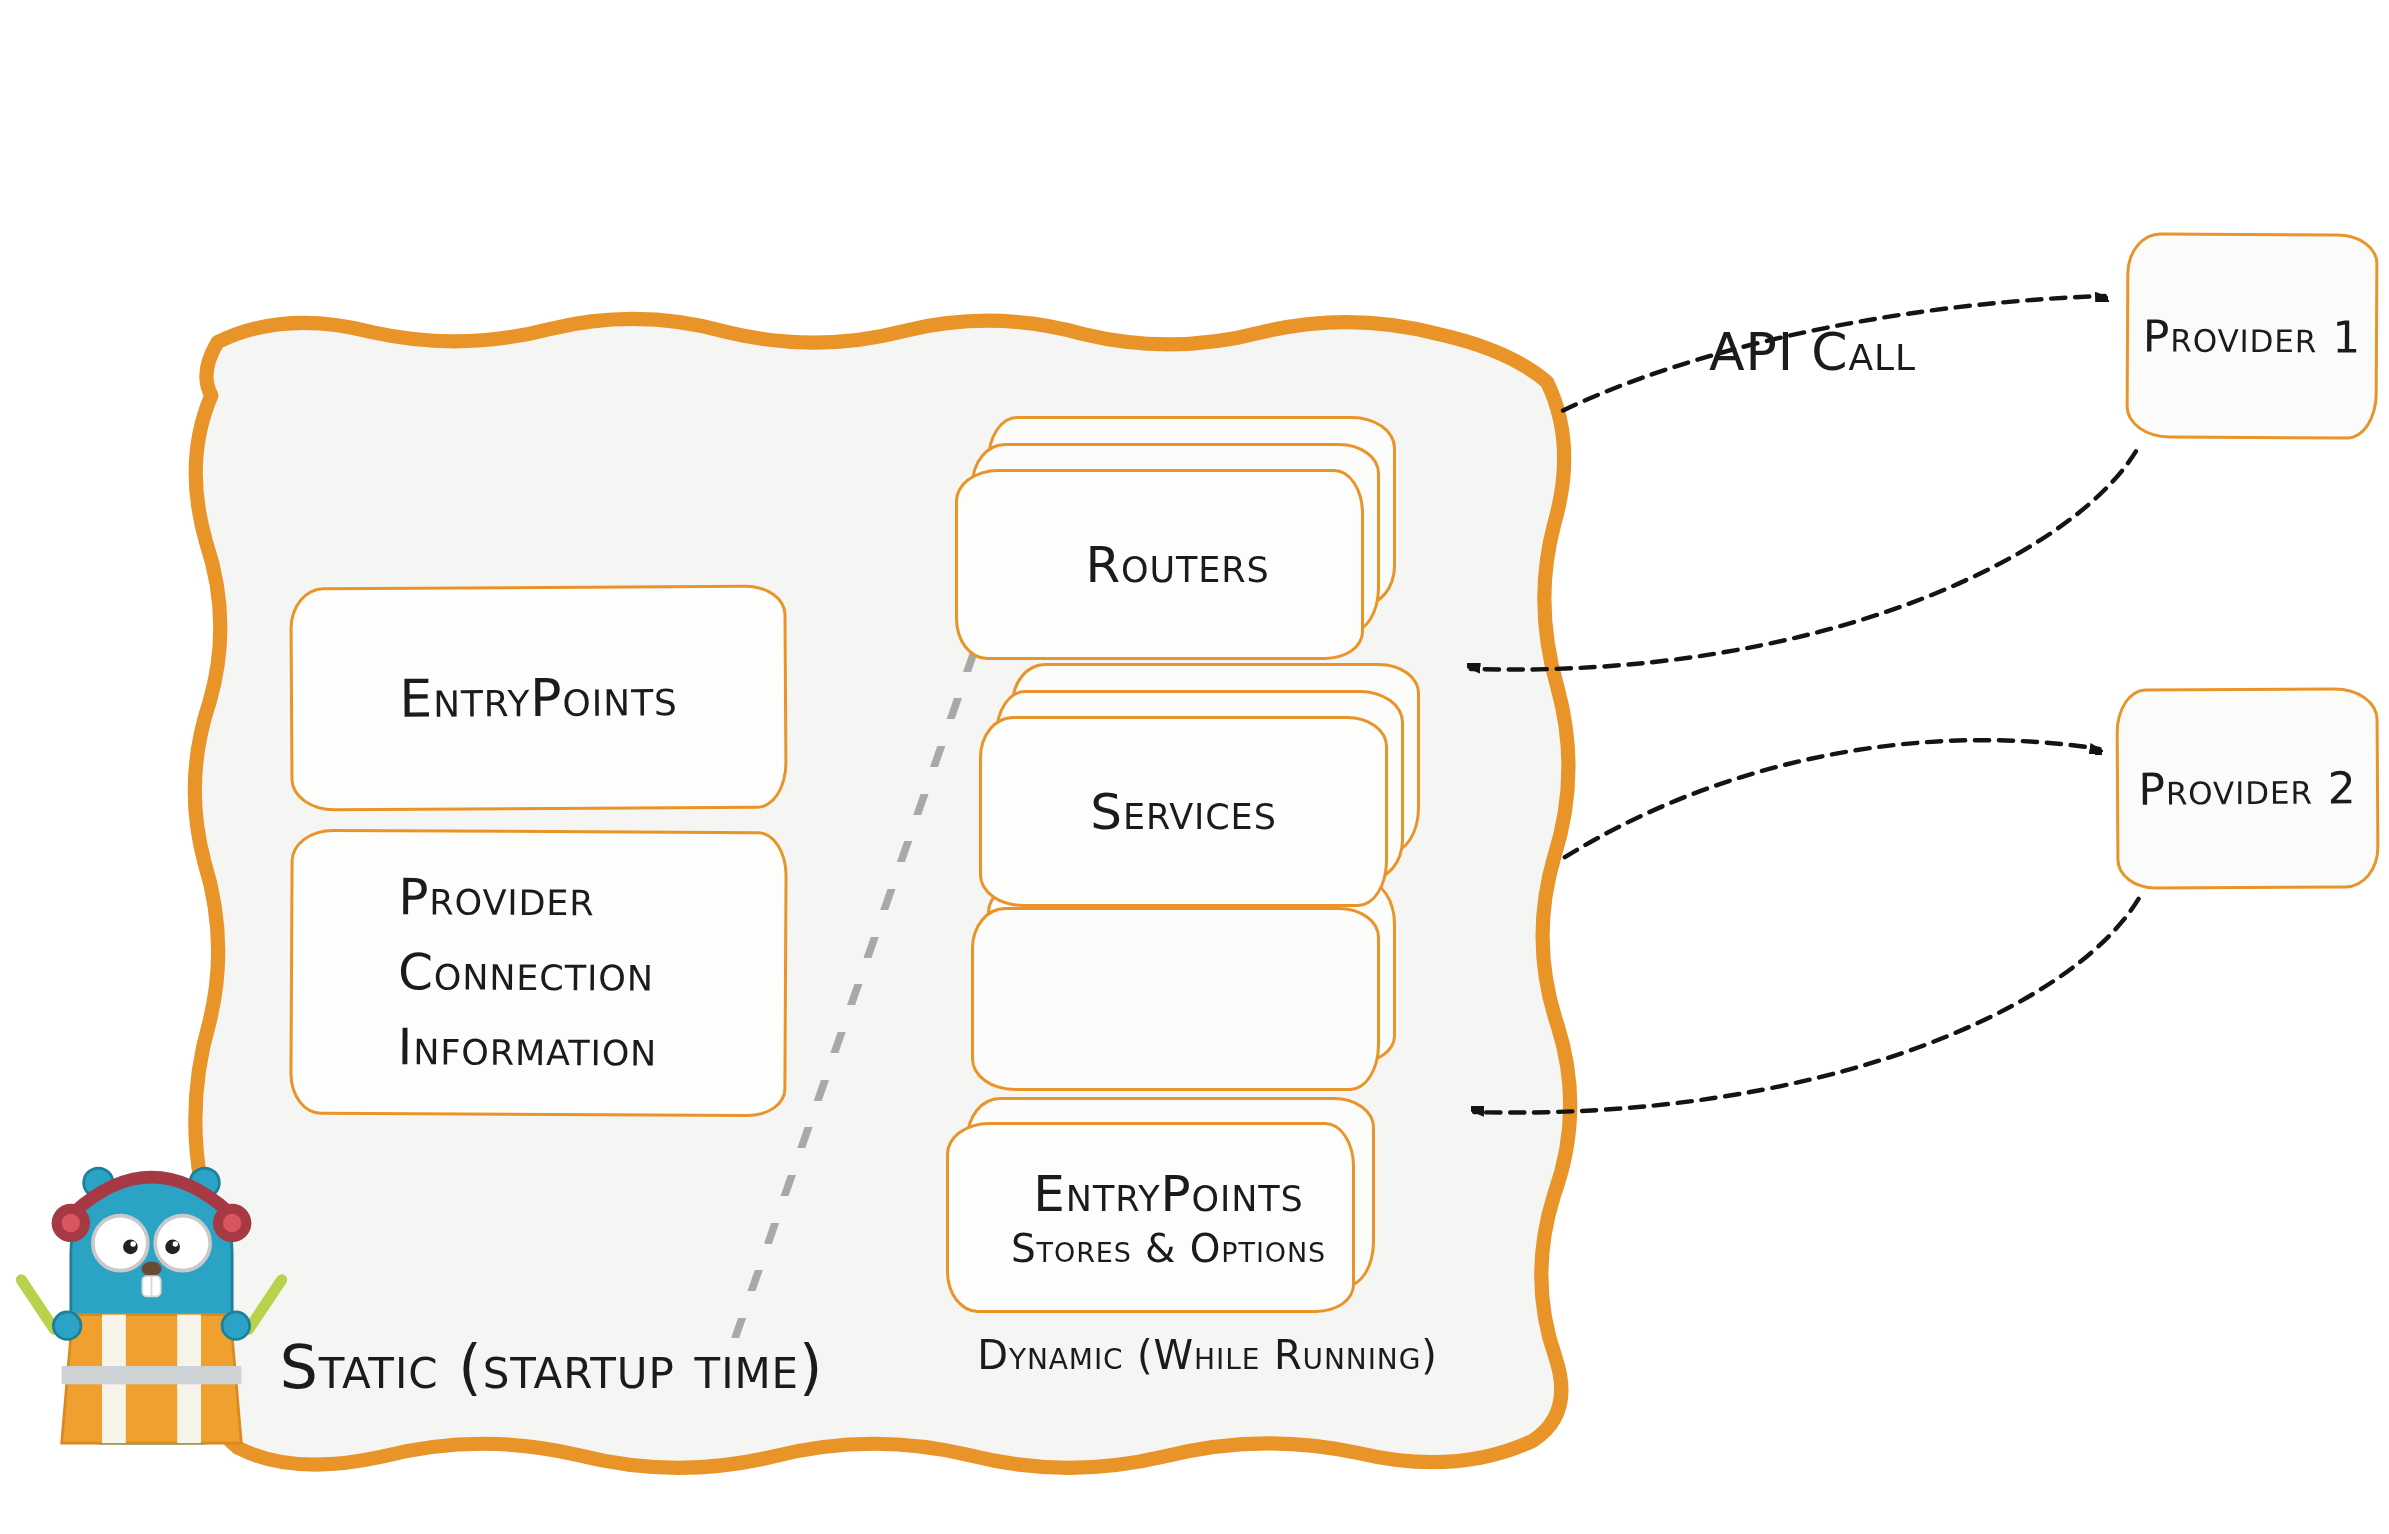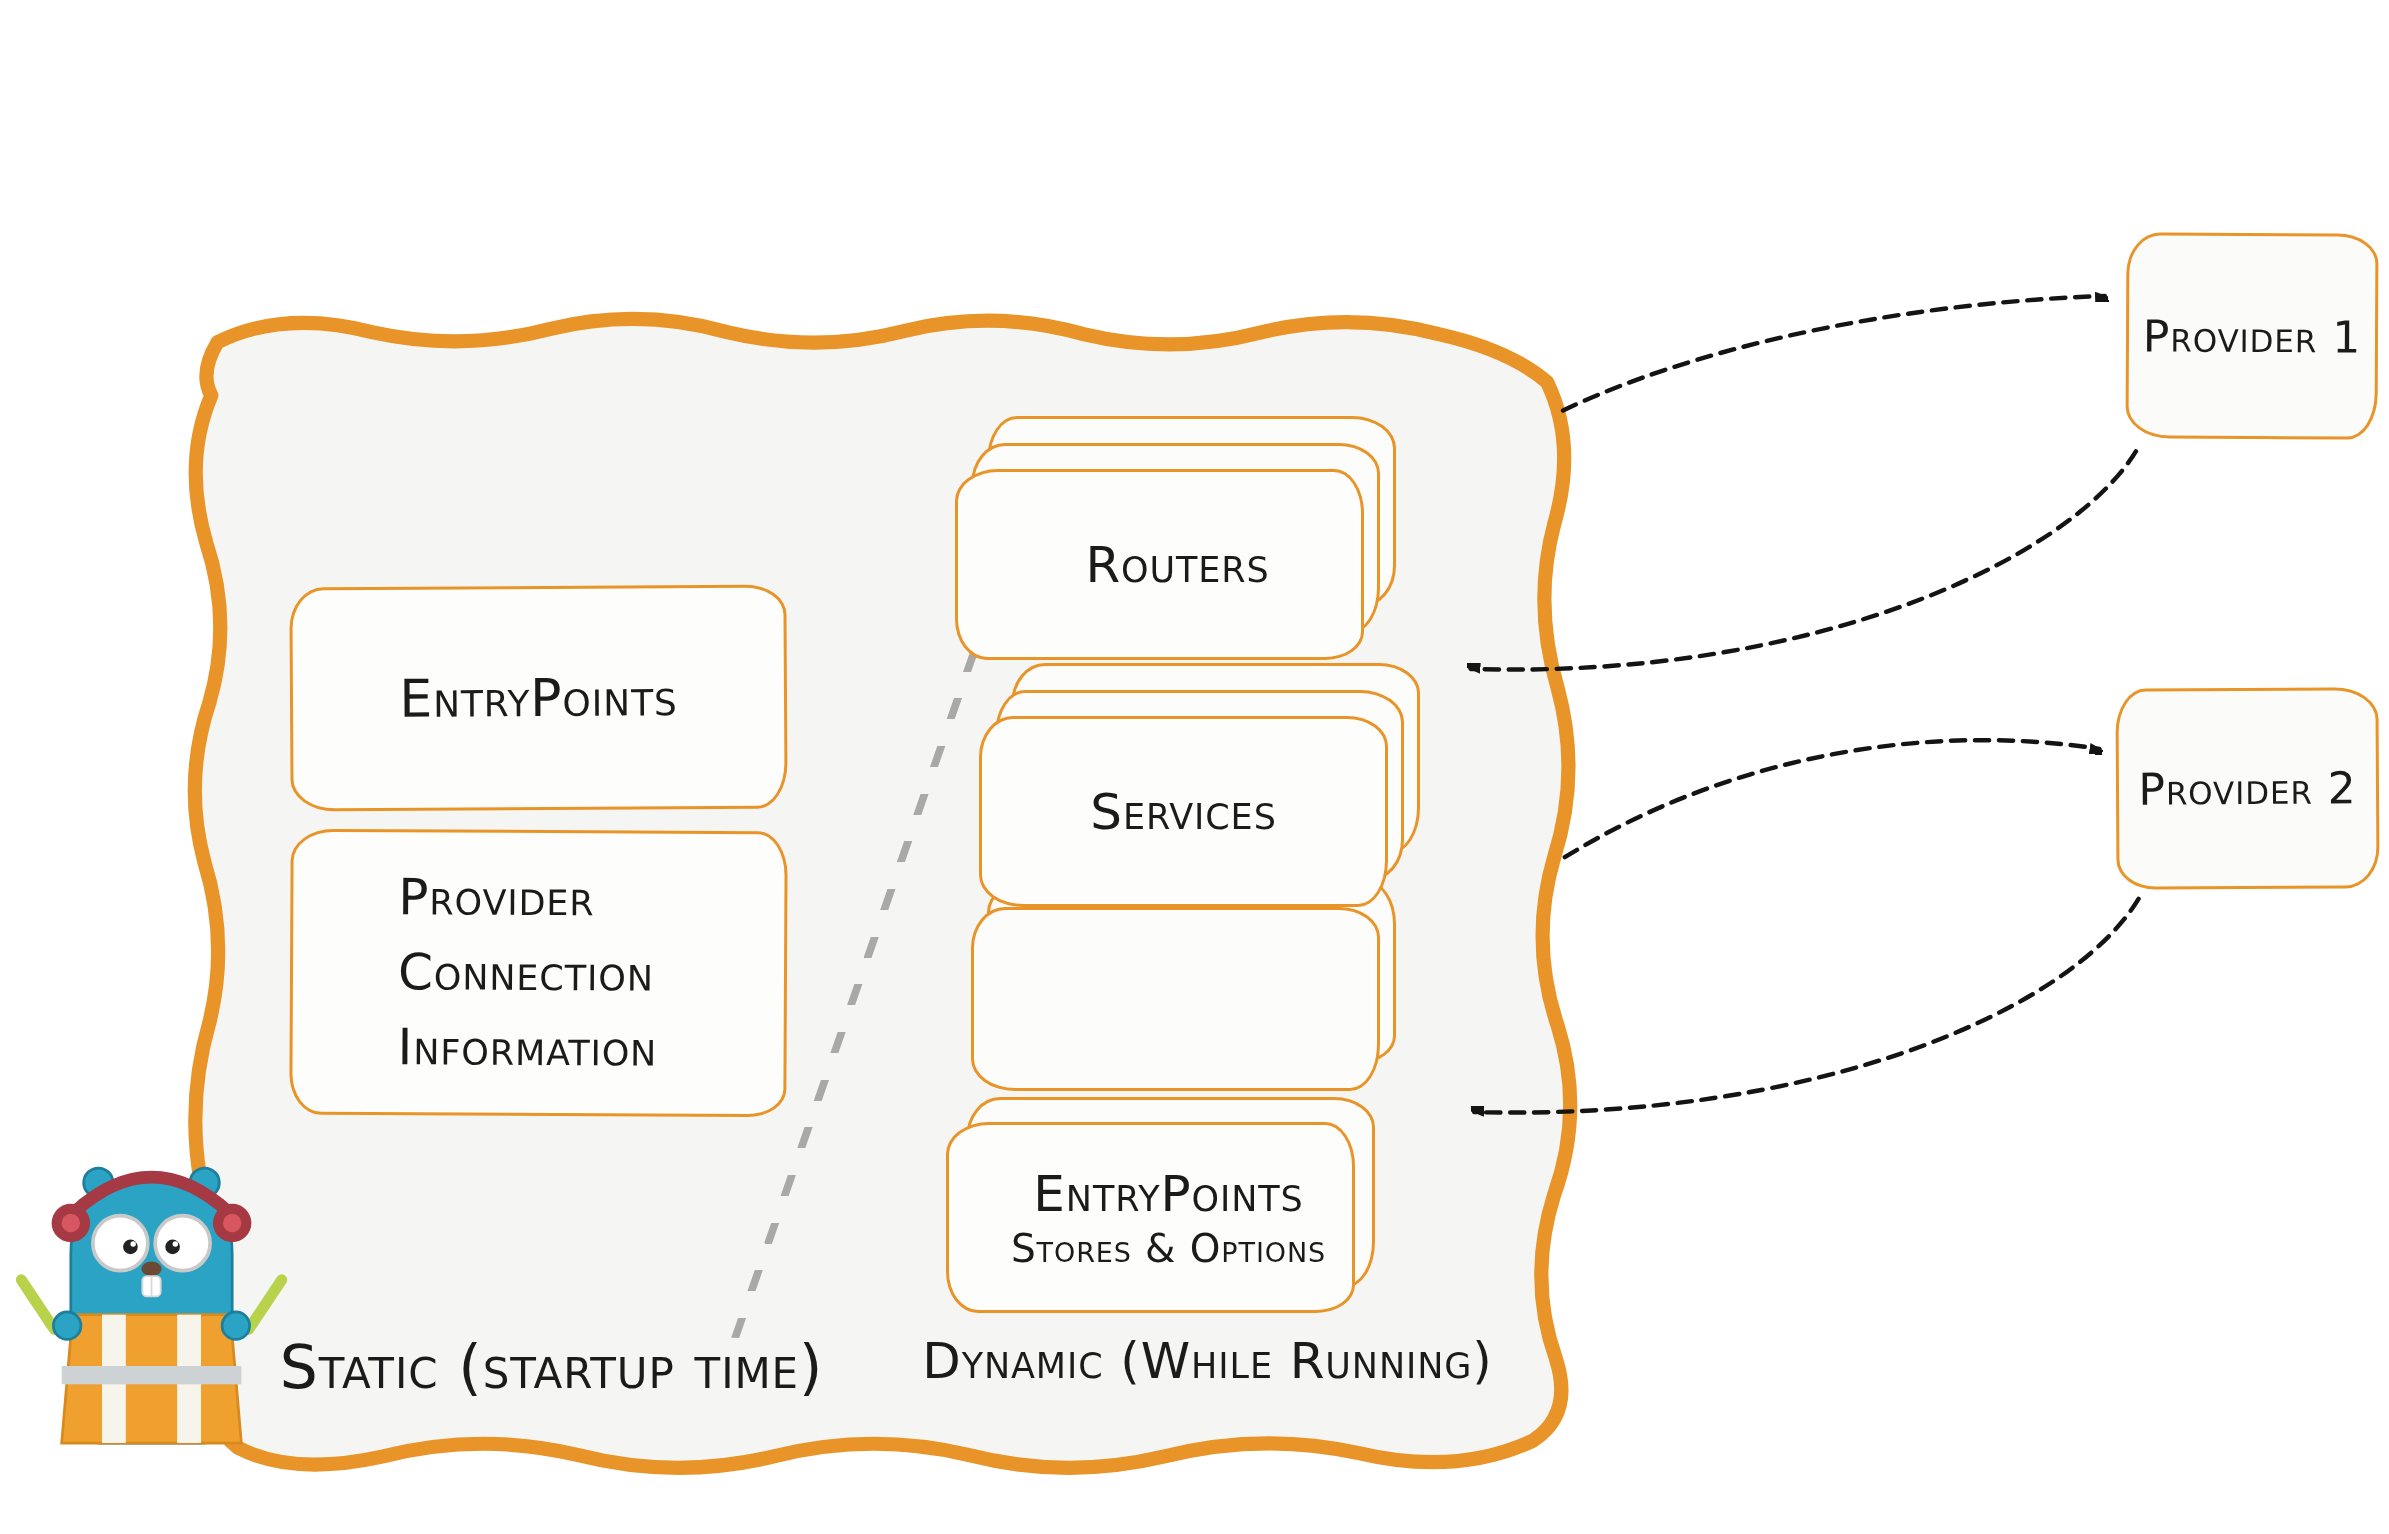--- a/index.html
+++ b/index.html
@@ -58,21 +58,21 @@
   
   #divider{
     left:884px;top:457px;width:8px;height:884px;z-index:2;
     background:repeating-linear-gradient(to bottom,#8f8f8f 0 21px,transparent 21px 48px);
     transform:rotate(1.2deg) skewX(-18deg);
     opacity:0.75;
   }
   
   #config-title{left:727px;top:242px;width:355px;text-align:center;font-size:52px;z-index:4;}
   #static-footer{left:196px;top:1332px;width:711px;text-align:center;font-size:60px;z-index:4;}
-  #dynamic-footer{left:852px;top:1332px;width:711px;text-align:center;font-size:50px;z-index:4;}
+  #dynamic-footer{left:852px;top:1332px;width:711px;text-align:center;font-size:40px;z-index:4;}
   #api-call-label{left:1626px;top:322px;width:373px;text-align:center;font-size:52px;z-index:6;}
   
   .provider{
     position:absolute;
     background:#fbfbfa;
     border:3.6px solid #e89428;
     box-sizing:border-box;
     display:flex;align-items:center;justify-content:center;
     z-index:3;
   }
@@ -151,20 +151,21 @@
   <div id="static-footer" class="abs hand">Static (startup time)</div>
   <div id="dynamic-footer" class="abs hand">Dynamic (While Running)</div>
 
   <div id="provider1-card" class="provider r1 tiltB">
     <span class="lbl hand">Provider 1</span>
   </div>
   <div id="provider2-card" class="provider r3 tiltA">
     <span class="lbl hand">Provider 2</span>
   </div>
 
+  <div id="api-call-label" class="abs hand">API Call</div>
 
   <svg id="arrows-svg" class="abs" viewBox="0 0 2690 1728" xmlns="http://www.w3.org/2000/svg">
     <defs>
       <marker id="ah" markerWidth="15" markerHeight="12" refX="11" refY="5" orient="auto" markerUnits="userSpaceOnUse">
         <path d="M0,0 L13,5 L0,10 Z" fill="#141414" transform="scale(3)"></path>
       </marker>
     </defs>
     <path d="M 1760 462 C 1900 395, 2120 342, 2370 333" fill="none" stroke="#141414" stroke-width="5" stroke-dasharray="16 11" stroke-linecap="round" marker-end="url(#ah)"></path>
     <path d="M 2405 508 C 2330 630, 2040 765, 1656 753" fill="none" stroke="#141414" stroke-width="5" stroke-dasharray="16 11" stroke-linecap="round" marker-end="url(#ah)"></path>
     <path d="M 1762 965 C 1940 855, 2160 812, 2364 843" fill="none" stroke="#141414" stroke-width="5" stroke-dasharray="16 11" stroke-linecap="round" marker-end="url(#ah)"></path>

